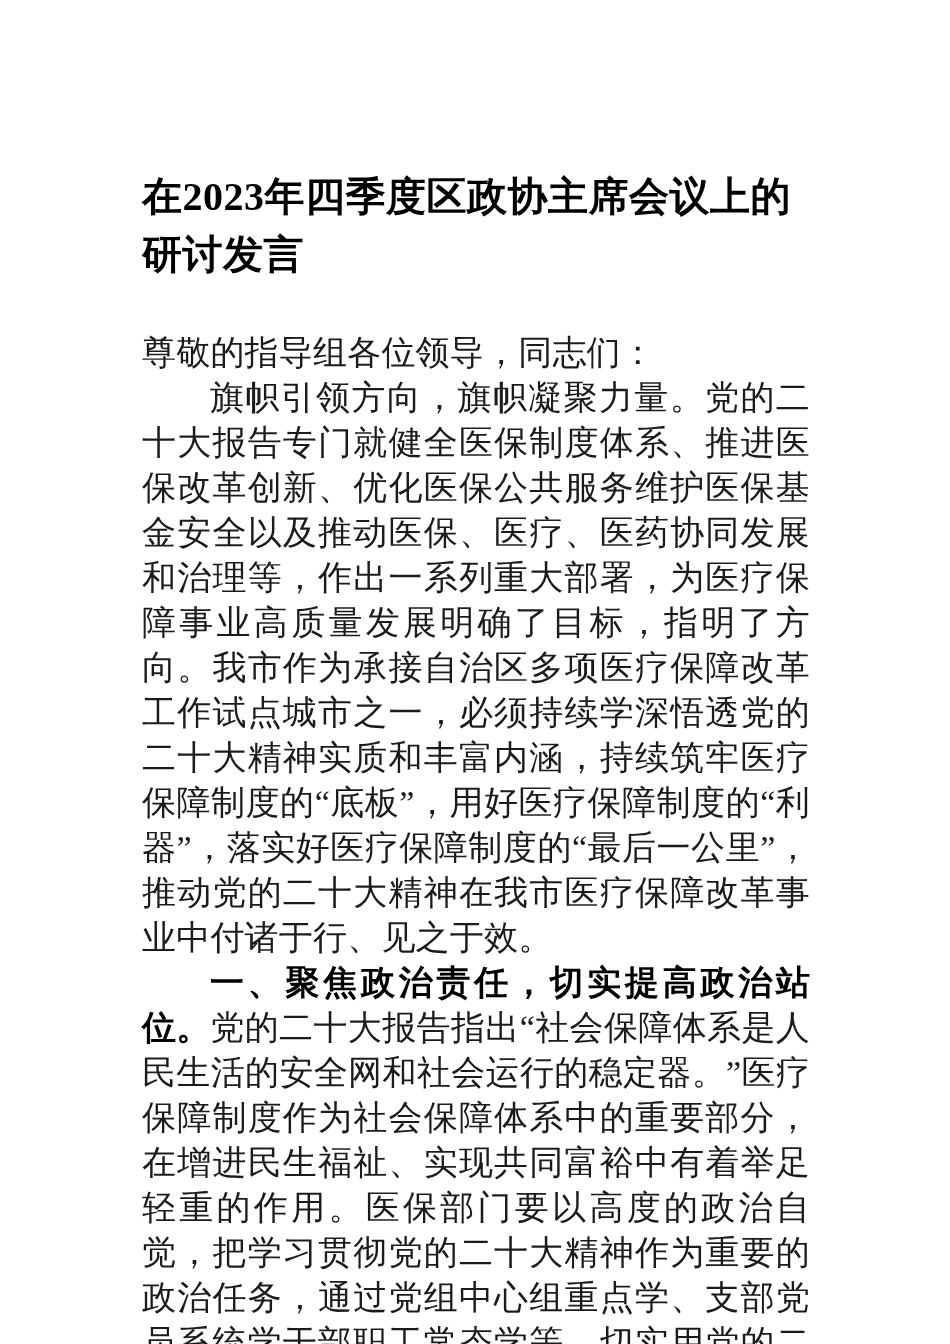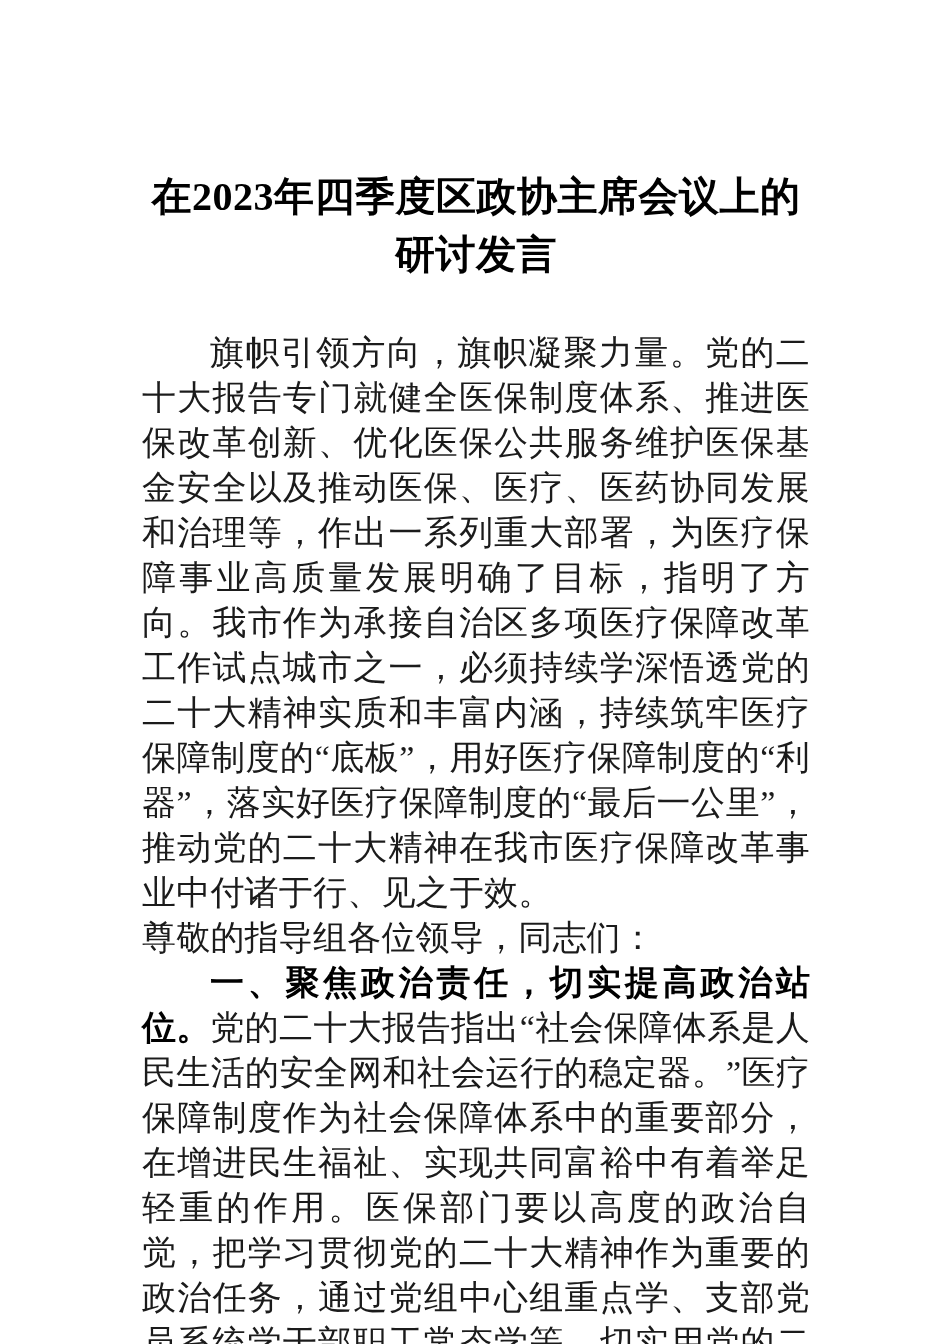--- a/index.html
+++ b/index.html
@@ -24,21 +24,21 @@
 
   
   .doc-title {
     margin: 0;
     padding-top: 168px;
     font-family: "Liberation Serif", "DejaVu Serif", serif;
     font-weight: 700;
     font-size: 40px;
     line-height: 58px;
     color: #000000;
-    text-align: center;
+    text-align: left;
     letter-spacing: 0.5px;
     word-break: break-all;
   }
 
   
   .body-block {
     margin-top: 46px;
   }
   p.para {
     margin: 0;
@@ -66,21 +66,21 @@
 
 <div class="page">
   <div class="content">
 
     <h1 class="doc-title">
       <span>在2023年四季度区政协主席会议上的研讨</span><span>发言</span>
     </h1>
 
     <div class="body-block">
 
+      <p class="para">尊敬的指导组各位领导，同志们：</p>
+
       <p class="para indent">旗帜引领方向，旗帜凝聚力量。党的二十大报告专门就健全医保制度体系、推进医保改革创新、优化医保公共服务维护医保基金安全以及推动医保、医疗、医药协同发展和治理等，作出一系列重大部署，为医疗保障事业高质量发展明确了目标，指明了方向。我市作为承接自治区多项医疗保障改革工作试点城市之一，必须持续学深悟透党的二十大精神实质和丰富内涵，持续筑牢医疗保障制度的“底板”，用好医疗保障制度的“利器”，落实好医疗保障制度的“最后一公里”，推动党的二十大精神在我市医疗保障改革事业中付诸于行、见之于效。</p>
-
-      <p class="para">尊敬的指导组各位领导，同志们：</p>
 
       <p class="para indent"><span class="lead-in">一、聚焦政治责任，切实提高政治站位。</span><span>党的二十大报告指出“社会保障体系是人民生活的安全网和社会运行的稳定器。”医疗保障制度作为社会保障体系中的重要部分，在增进民生福祉、实现共同富裕中有着举足轻重的作用。医保部门要以高度的政治自觉，把学习贯彻党的二十大精神作为重要的政治任务，通过党组中心组重点学、支部党员系统学干部职工常态学等，切实用党的二十大精神统一思想、统一意志、统一行动，进一步厚植为民服务情怀，坚守干事创业</span></p>
 
     </div>
   </div>
 </div>
 
 </body></html>

